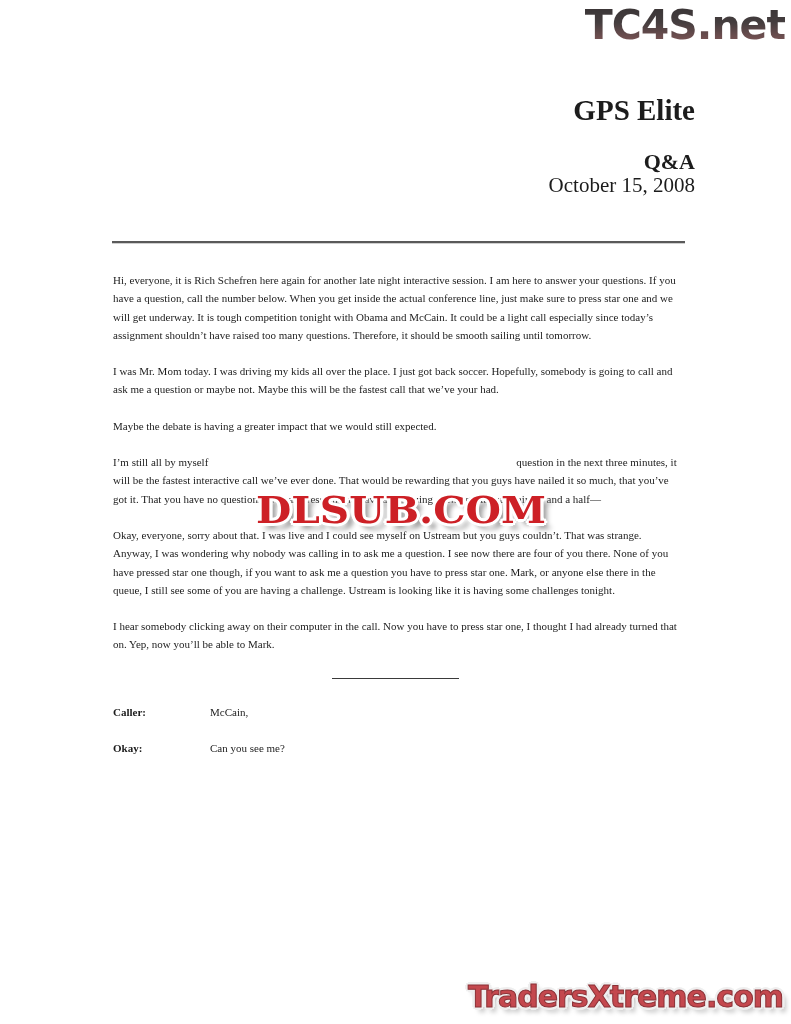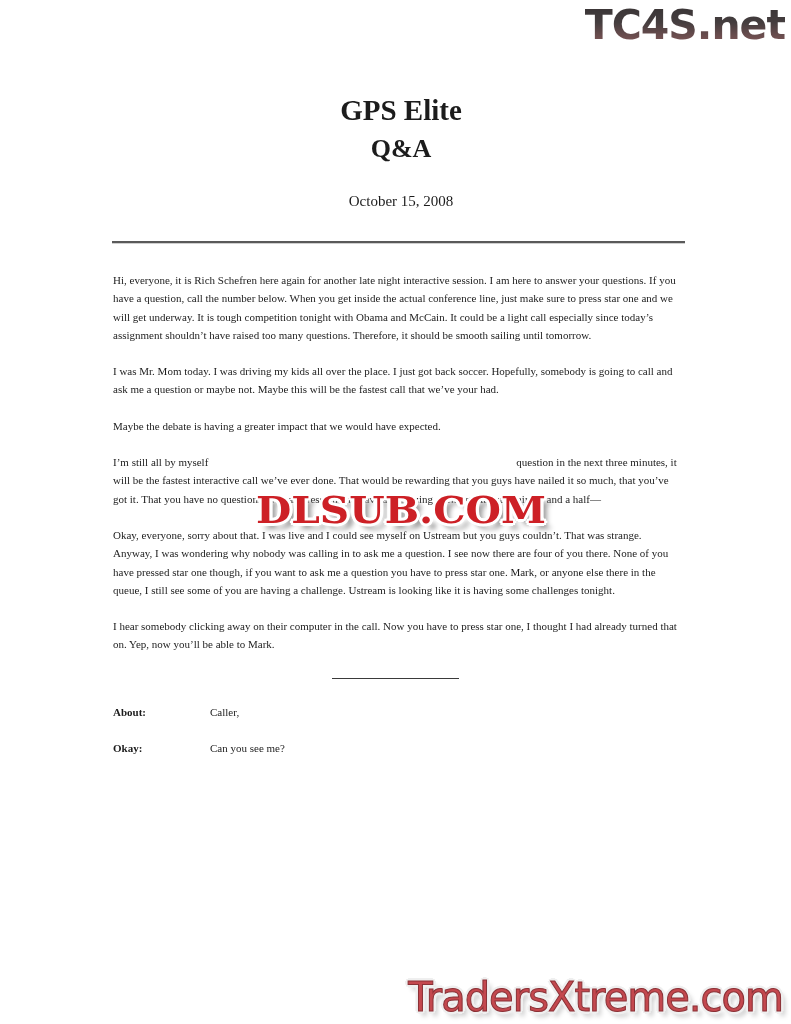--- a/index.html
+++ b/index.html
@@ -31,39 +31,39 @@
     background: linear-gradient(to bottom, #353132 0%, #453e3f 45%, #6f4f50 75%, #95696a 100%);
     -webkit-background-clip: text;
     background-clip: text;
     color: transparent;
   }
 
   
   .title-block {
     position: absolute;
     top: 93px;
-    left: 119px;
+    left: 131px;
     width: 564px;
-    text-align: center;
+    text-align: right;
   }
   .doc-title {
     margin: 0;
     font-size: 29px;
     line-height: 34px;
     font-weight: bold;
   }
   .doc-subtitle {
-    margin: 9px 0 0 0;
-    font-size: 26px;
+    margin: 22px 0 0 0;
+    font-size: 22px;
     line-height: 26px;
     font-weight: bold;
   }
   .doc-date {
-    margin-top: 29px;
-    font-size: 15px;
+    margin-top: 0;
+    font-size: 21px;
     line-height: 20px;
   }
 
   
   .top-rule {
     position: absolute;
     top: 241px;
     left: 112px;
     width: 573px;
     height: 2px;
@@ -124,22 +124,22 @@
        0   -3px 0 #ffffff,  0    3px 0 #ffffff,
        6px  6px 5px #9e9e9e;
   }
 
   
   .logo-bottom {
     position: absolute;
     top: 978px;
     right: 8px;
     font-family: "DejaVu Sans", sans-serif;
-    font-weight: normal;
-    font-size: 40px;
+    font-weight: bold;
+    font-size: 30px;
     line-height: 38px;
     letter-spacing: -1px;
     color: #c4484e;
     -webkit-text-stroke: 1px #8a3136;
     text-shadow:
       -2px -2px 0 #efefef,  2px -2px 0 #efefef,
       -2px  2px 0 #efefef,  2px  2px 0 #efefef,
       -3px  0   0 #efefef,  3px  0   0 #efefef,
        0   -3px 0 #efefef,  0    3px 0 #efefef,
        4px  5px 5px #bdbdbd;
@@ -156,29 +156,29 @@
     <h1 class="doc-title">GPS Elite</h1>
     <h2 class="doc-subtitle">Q&amp;A</h2>
     <div class="doc-date">October 15, 2008</div>
   </div>
 
   <div class="top-rule"></div>
 
   <div class="doc-body">
     <p>Hi, everyone, it is Rich Schefren here again for another late night interactive session. I am here to answer your questions. If you have a question, call the number below. When you get inside the actual conference line, just make sure to press star one and we will get underway. It is tough competition tonight with Obama and McCain. It could be a light call especially since today’s assignment shouldn’t have raised too many questions. Therefore, it should be smooth sailing until tomorrow.</p>
     <p>I was Mr. Mom today. I was driving my kids all over the place. I just got back soccer. Hopefully, somebody is going to call and ask me a question or maybe not. Maybe this will be the fastest call that we’ve your had.</p>
-    <p>Maybe the debate is having a greater impact that we would have expected.</p>
+    <p>Maybe the debate is having a greater impact that we would still expected.</p>
     <p><span>I’m still all by myself</span><span class="wm-gap"></span><span>question in the next three minutes, it will be the fastest interactive call we’ve ever done. That would be rewarding that you guys have nailed it so much, that you’ve got it. That you have no questions, we can press on and have an amazing evening. About a minute and a half—</span></p>
     <p>Okay, everyone, sorry about that. I was live and I could see myself on Ustream but you guys couldn’t. That was strange. Anyway, I was wondering why nobody was calling in to ask me a question. I see now there are four of you there. None of you have pressed star one though, if you want to ask me a question you have to press star one. Mark, or anyone else there in the queue, I still see some of you are having a challenge. Ustream is looking like it is having some challenges tonight.</p>
     <p>I hear somebody clicking away on their computer in the call. Now you have to press star one, I thought I had already turned that on. Yep, now you’ll be able to Mark.</p>
 
     <div class="dialogue-sep"></div>
 
     <div class="drow">
-      <span class="speaker">About:</span><span class="dline">Caller,</span>
+      <span class="speaker">Caller:</span><span class="dline">McCain,</span>
     </div>
 
     <div class="drow">
       <span class="speaker">Okay:</span><span class="dline">Can you see me?</span>
     </div>
   </div>
 
   <div class="watermark">DLSUB.COM</div>
 
   <div class="logo-bottom">TradersXtreme.com</div>

